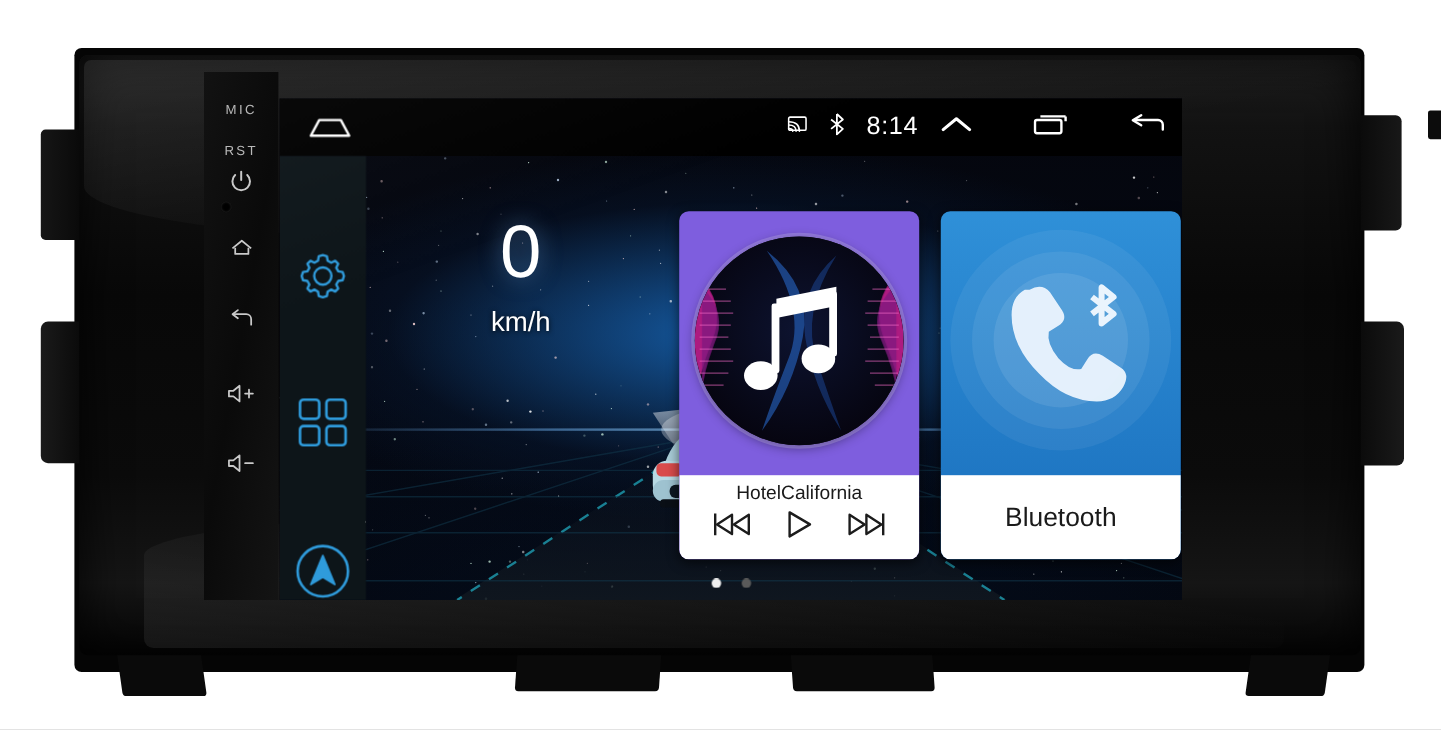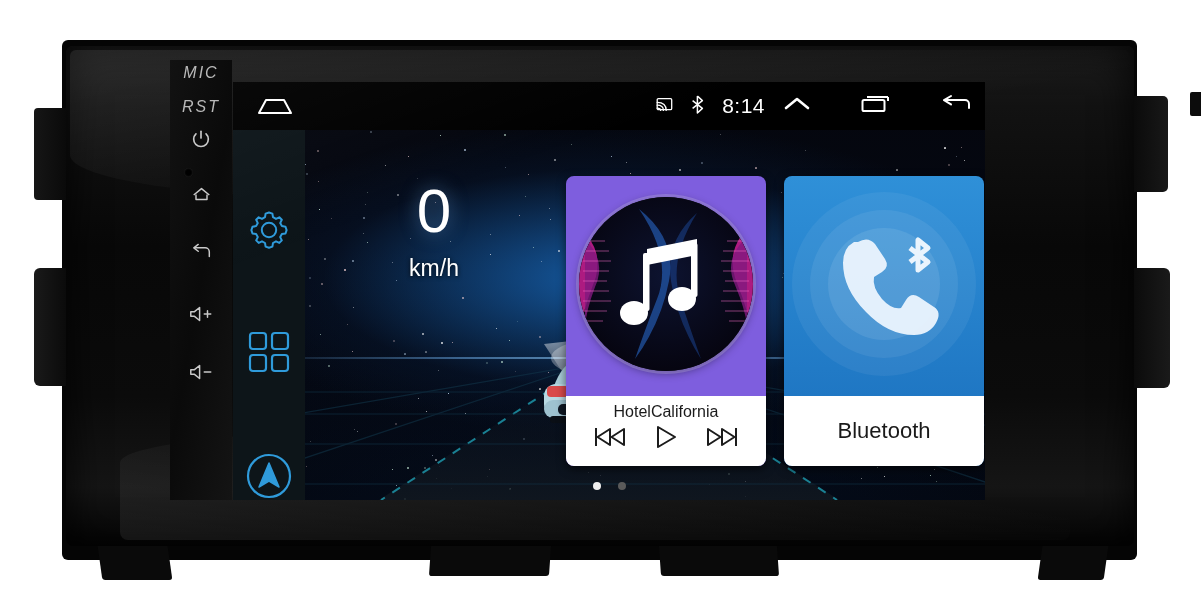--- a/index.html
+++ b/index.html
@@ -43,22 +43,22 @@
     background:linear-gradient(270deg,#1a1a1a,#060606); border-radius:0 6px 6px 0;}
   .foot{ position:absolute; background:#0a0a0a; border-radius:0 0 3px 3px; }
 
   
   .btncol{
     position:absolute; left:170px; top:60px; width:62px; height:440px;
     background:linear-gradient(100deg,#121212 0%, #0a0a0a 50%, #141414 100%);
   }
   .pbtn{
     position:absolute; left:0; width:62px; height:34px;
-    display:flex; align-items:flex-start; justify-content:center;
-    color:#b9b9b9; font-size:16px; letter-spacing:2px;font-style:italic;
+    display:flex; align-items:flex-end; justify-content:center;
+    color:#b9b9b9; font-size:11px; letter-spacing:2px;
   }
   .pbtn svg{ display:block; }
   .rst-hole{
     position:absolute; left:14px; top:108px; width:9px; height:9px;
     border-radius:50%; background:#000; box-shadow:inset 0 0 2px #333;
   }
 
   
   .screen{
     position:absolute; left:233px; top:82px; width:752px; height:418px;

